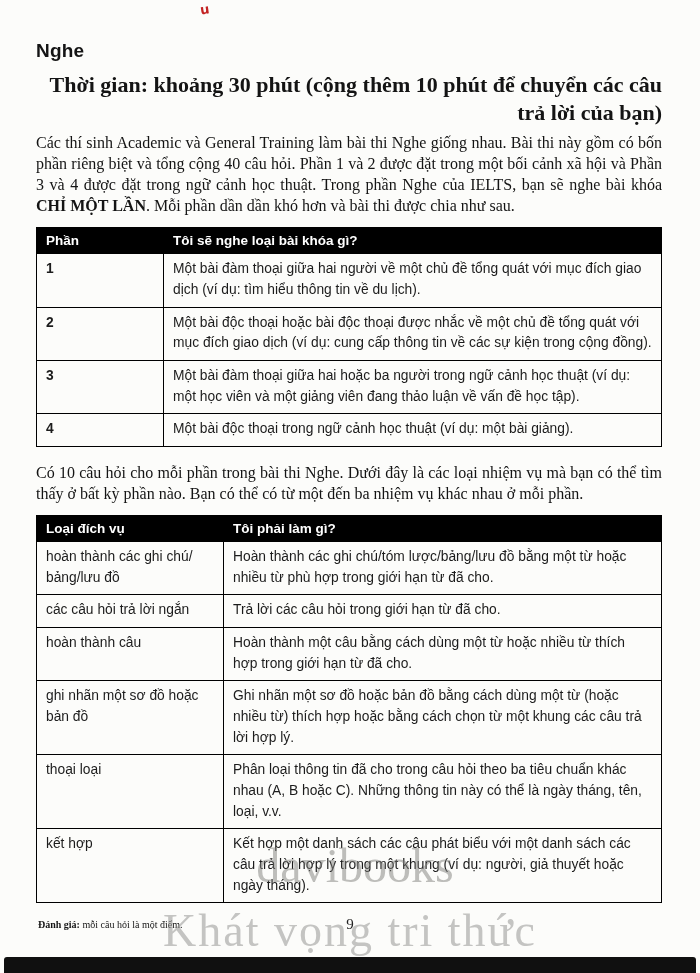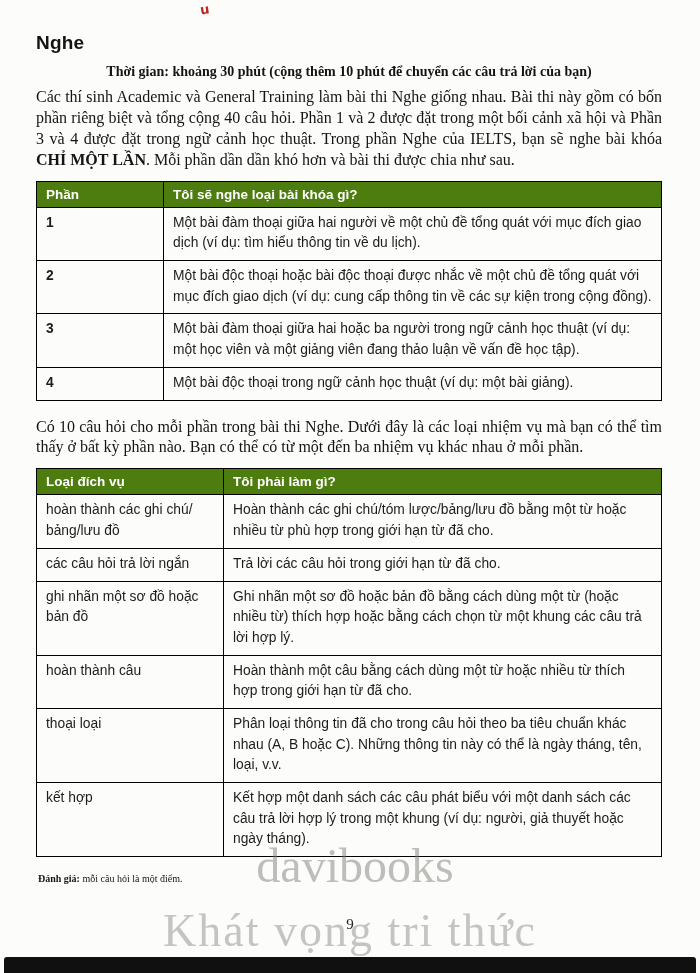--- a/index.html
+++ b/index.html
@@ -4,48 +4,48 @@
 <style>
   html,body{margin:0;padding:0;}
   body{
     width:700px;height:973px;
     background:#fcfcfa;
     font-family:"Liberation Serif", serif;
     color:#141414;
     position:relative;
     overflow:hidden;
   }
-  .page{padding:32px 38px 0 36px;position:relative;}
+  .page{padding:40px 38px 0 36px;position:relative;}
   .red-mark{
     position:absolute;top:2px;left:200px;
     color:#c32222;font-size:13px;font-weight:bold;
     font-family:"DejaVu Sans", sans-serif;
     transform:rotate(-8deg);
   }
   h1.title{
     font-family:"Liberation Sans", sans-serif;
     font-size:19px;font-weight:bold;
     margin:0 0 9px 0;letter-spacing:0.2px;
   }
   .lead{
-    font-weight:bold;font-size:14px;line-height:1.28;
-    margin:0 0 6px 0;text-align:center;
+    font-weight:bold;font-size:22px;line-height:1.28;
+    margin:0 0 6px 0;text-align:right;
   }
   p.body{
     font-size:16px;line-height:1.31;text-align:justify;
     margin:4px 0 10px 0;
   }
   p.body .inline-bold{font-weight:bold;}
   table{
     width:100%;border-collapse:collapse;
     margin:6px 0 16px 0;
     font-family:"Liberation Sans", sans-serif;
   }
   th{
-    background:#4d7c0f;color:#ffffff;
+    background:#000000;color:#ffffff;
     text-align:left;font-size:13.5px;font-weight:bold;
     padding:5px 9px;border:1.6px solid #000;
   }
   td{
     border:1.6px solid #000;
     font-size:13.8px;color:#1c1c1c;
     padding:5px 9px 6px 9px;vertical-align:top;line-height:1.5;
   }
   .t1-col1{width:108px;}
   .t2-col1{width:168px;}
@@ -132,26 +132,26 @@
     <tbody>
       <tr>
         <td>hoàn thành các ghi chú/ bảng/lưu đồ</td>
         <td>Hoàn thành các ghi chú/tóm lược/bảng/lưu đồ bằng một từ hoặc nhiều từ phù hợp trong giới hạn từ đã cho.</td>
       </tr>
       <tr>
         <td>các câu hỏi trả lời ngắn</td>
         <td>Trả lời các câu hỏi trong giới hạn từ đã cho.</td>
       </tr>
       <tr>
+        <td>hoàn thành câu</td>
+        <td>Hoàn thành một câu bằng cách dùng một từ hoặc nhiều từ thích hợp trong giới hạn từ đã cho.</td>
+      </tr>
+      <tr>
         <td>ghi nhãn một sơ đồ hoặc bản đồ</td>
         <td>Ghi nhãn một sơ đồ hoặc bản đồ bằng cách dùng một từ (hoặc nhiều từ) thích hợp hoặc bằng cách chọn từ một khung các câu trả lời hợp lý.</td>
-      </tr>
-      <tr>
-        <td>hoàn thành câu</td>
-        <td>Hoàn thành một câu bằng cách dùng một từ hoặc nhiều từ thích hợp trong giới hạn từ đã cho.</td>
       </tr>
       <tr>
         <td>thoại loại</td>
         <td>Phân loại thông tin đã cho trong câu hỏi theo ba tiêu chuẩn khác nhau (A, B hoặc C). Những thông tin này có thể là ngày tháng, tên, loại, v.v.</td>
       </tr>
       <tr>
         <td>kết hợp</td>
         <td>Kết hợp một danh sách các câu phát biểu với một danh sách các câu trả lời hợp lý trong một khung (ví dụ: người, giả thuyết hoặc ngày tháng).</td>
       </tr>
     </tbody>

